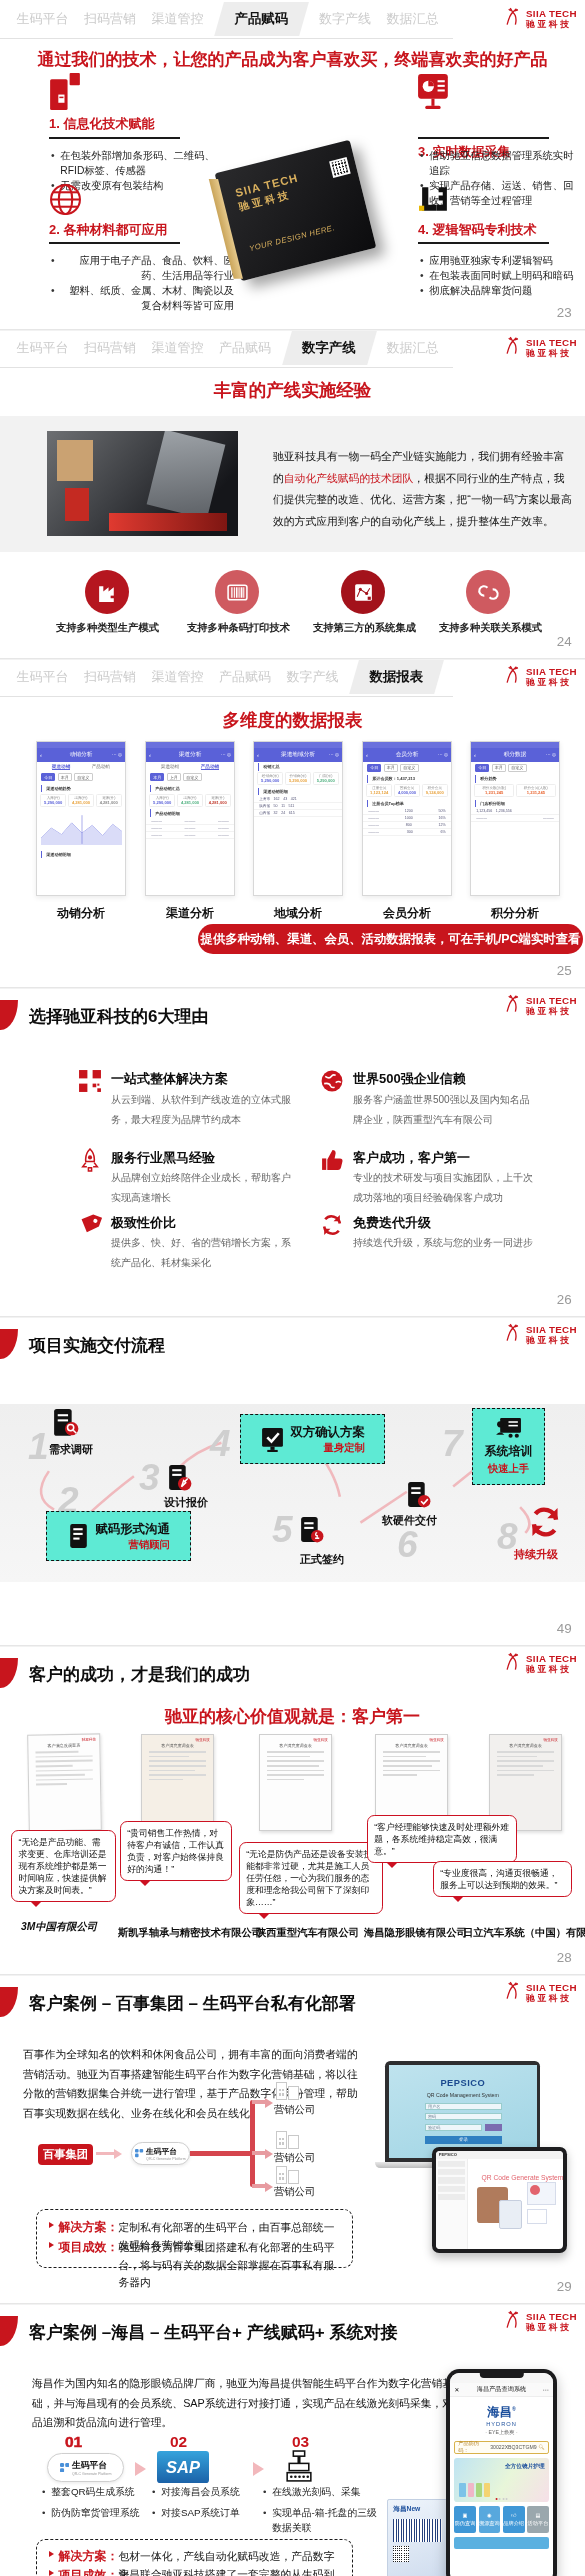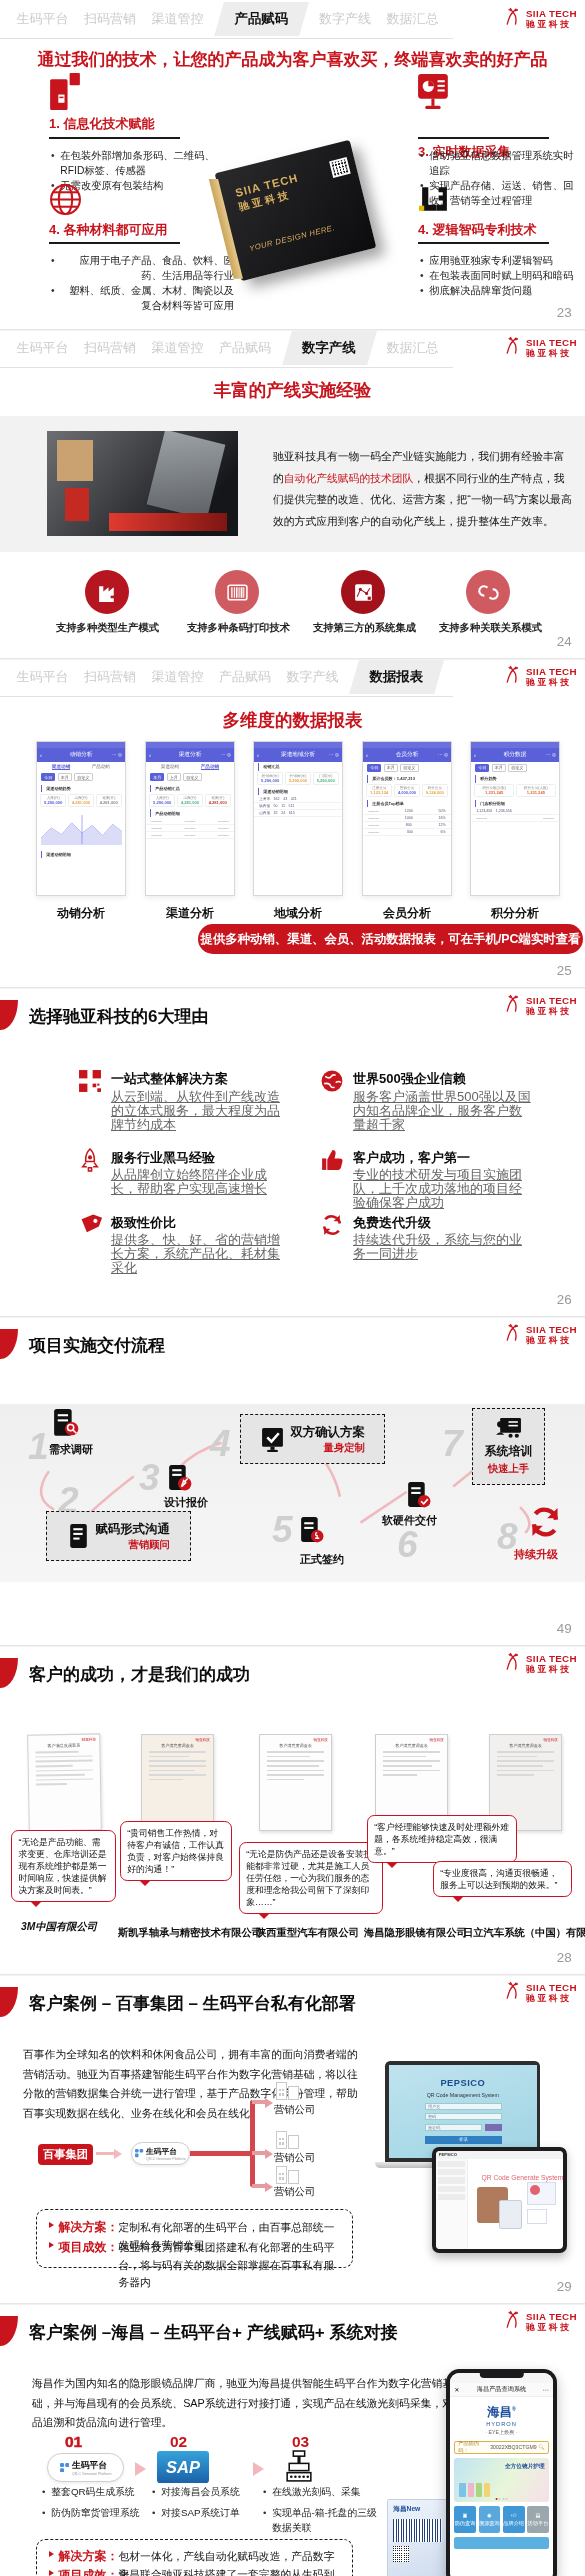--- a/index.html
+++ b/index.html
@@ -53,25 +53,25 @@
 .mp-sec{font-size:4.1px;font-weight:bold;color:#333;padding:2.1px 4.1px 1px;border-left:1.5px solid #5a61d8;margin:1.5px 0 0.5px 4.1px;line-height:1.1;}
 .mp-stats{display:flex;gap:1.5px;padding:1px 3.1px;}
 .mp-stat{flex:1;border:0.5px solid #eee;border-radius:1.5px;padding:1px;text-align:center;}
 .mp-stat .l{color:#888;font-size:3.6px;display:block;}
 .mp-stat .v{color:#5a61d8;font-size:4.1px;font-weight:bold;}
 .mp-row{font-size:3.6px;color:#557;display:flex;justify-content:space-between;padding:1px 5.2px;border-bottom:0.5px solid #f2f2f2;}
 .mp-cap{position:absolute;font-size:12px;font-weight:bold;color:#111;width:90px;text-align:center;}
 
 .r-icon{position:absolute;width:24px;height:24px;}
 .r-t{position:absolute;font-size:13px;font-weight:bold;color:#0d0d0d;}
-.r-d{position:absolute;font-size:13px;color:#666;width:181px;line-height:14px;text-decoration:underline;}
+.r-d{position:absolute;font-size:10px;color:#666;width:181px;line-height:20px;}
 
 .stepnum{position:absolute;font-size:37px;font-style:italic;color:#cfcfcf;font-weight:bold;line-height:1;}
 .steplab{position:absolute;font-size:11px;font-weight:bold;color:#111;}
-.dashbox{position:absolute;border:1.5px dashed #111;border-radius:0;background:#e5e5e5;display:flex;align-items:center;justify-content:center;gap:5.2px;font-family:Liberation Mono, monospace;}
+.dashbox{position:absolute;border:1.5px dashed #111;border-radius:0;background:#5eead4;display:flex;align-items:center;justify-content:center;gap:5.2px;font-family:Liberation Mono, monospace;}
 .redtag{color:#c8151d;font-weight:bold;}
 .parrow{position:absolute;width:0;height:0;border-left:8.2px solid #f2b8bc;border-top:5.2px solid transparent;border-bottom:5.2px solid transparent;}
 
 .bld{position:absolute;}
 .bld .b1{position:absolute;left:0;bottom:0;width:11.3px;height:17.5px;border:1px solid #c9c9c9;background:#fff;}
 .bld .b2{position:absolute;left:12.4px;bottom:0;width:10.3px;height:13.4px;border:1px solid #c9c9c9;background:#fff;}
 .bld i{position:absolute;width:2.1px;height:2.1px;background:#c9c9c9;}
 .bldlab{position:absolute;font-size:10.3px;color:#111;}
 
 .bphone{position:absolute;background:#1b1b1d;border-radius:13.4px;padding:4.1px;box-shadow:0 5.2px 12.4px rgba(0,0,0,.25);}
@@ -139,21 +139,21 @@
     <li>实现产品存储、运送、销售、回收、营销等全过程管理</li>
   </ul>
 
   <svg class="abs" style="left:49px;top:183px;" width="33" height="33" viewBox="0 0 64 64">
       <circle cx="32" cy="32" r="28" stroke="#c8151d" stroke-width="4" fill="none"></circle>
       <ellipse cx="32" cy="32" rx="13" ry="28" stroke="#c8151d" stroke-width="4" fill="none"></ellipse>
       <line x1="4" y1="32" x2="60" y2="32" stroke="#c8151d" stroke-width="4"></line>
       <line x1="8" y1="18" x2="56" y2="18" stroke="#c8151d" stroke-width="4"></line>
       <line x1="8" y1="46" x2="56" y2="46" stroke="#c8151d" stroke-width="4"></line>
     </svg>
-  <div class="numtitle" style="left:49px;top:221px;">4. 各种材料都可应用</div>
+  <div class="numtitle" style="left:49px;top:221px;">2. 各种材料都可应用</div>
   <div class="divider" style="left:49px;top:242px;width:131px;"></div>
   <ul class="blt" style="left:49px;top:253px;width:185px;text-align:right;">
     <li>应用于电子产品、食品、饮料、医药、生活用品等行业</li>
     <li>塑料、纸质、金属、木材、陶瓷以及复合材料等皆可应用</li>
   </ul>
 
   <svg class="abs" style="left:418px;top:183px;" width="33" height="33" viewBox="0 0 64 64">
       <path d="M8 8 h12 v34 h16 v12 H8 Z" fill="#111"></path>
       <path d="M40 8 h16 v46 H36 v-12 h12 v-8 h-8 v-10 h8 v-6 h-8 Z" fill="#111"></path>
       <rect x="2" y="44" width="10" height="10" fill="#e8b800"></rect>
@@ -449,21 +449,21 @@
         <rect x="37" y="28" width="4" height="4"></rect>
       </g>
     </svg>
   <div class="r-t" style="left:111px;top:83px;">一站式整体解决方案</div>
   <div class="r-d" style="left:111px;top:103px;">从云到端、从软件到产线改造的立体式服务，最大程度为品牌节约成本</div>
   <svg class="r-icon" style="left:320px;top:82px;" viewBox="0 0 46 46">
       <circle cx="23" cy="23" r="20" fill="#c8151d"></circle>
       <path d="M10 14 q8 6 12 0 q2-4 8-2 M8 28 q10-2 12 4 q2 5 8 3 M30 26 q6-4 10 0" stroke="#fff" stroke-width="3" fill="none"></path>
     </svg>
   <div class="r-t" style="left:353px;top:83px;">世界500强企业信赖</div>
-  <div class="r-d" style="left:353px;top:103px;">服务客户涵盖世界500强以及国内知名品牌企业，服务客户数量超千家</div>
+  <div class="r-d" style="left:353px;top:103px;">服务客户涵盖世界500强以及国内知名品牌企业，陕西重型汽车有限公司</div>
   <svg class="r-icon" style="left:78px;top:161px;" viewBox="0 0 46 46">
       <path d="M23 2 q10 10 8 24 l-16 0 q-2-14 8-24Z" fill="none" stroke="#c8151d" stroke-width="3"></path>
       <circle cx="23" cy="18" r="4" fill="#c8151d"></circle>
       <path d="M15 28 l-6 8 h8 M31 28 l6 8 h-8 M20 38 h6 v6 h-6Z" stroke="#c8151d" stroke-width="3" fill="none"></path>
     </svg>
   <div class="r-t" style="left:111px;top:162px;">服务行业黑马经验</div>
   <div class="r-d" style="left:111px;top:181px;">从品牌创立始终陪伴企业成长，帮助客户实现高速增长</div>
   <svg class="r-icon" style="left:320px;top:161px;" viewBox="0 0 46 46">
       <rect x="4" y="20" width="8" height="22" fill="#c8151d"></rect>
       <path d="M14 42 h20 q6 0 7-8 l2-8 q1-6-5-6 h-10 l2-10 q0-6-6-6 l-10 18 Z" fill="#c8151d"></path>
@@ -607,20 +607,21 @@
   <div class="h2t">客户的成功，才是我们的成功</div>
   <div class="logo">
     <svg width="20.6" height="23" viewBox="0 0 40 44">
         <path d="M10 34 Q15 14 21 10 M21 10 L16 2 M21 10 L28 3 M17 7 L13 4 M25 7 L31 5 M21 10 Q30 18 26 34" stroke="#c8151d" fill="none" stroke-width="2.6"></path>
       </svg>
     <div class="cnblock">
         <div class="en">SIIA TECH</div>
         <div class="cn">驰亚科技</div>
       </div>
   </div>
+  <div class="bigtitle" style="top:60px;font-size:17px;">驰亚的核心价值观就是：客户第一</div>
   <div class="doc" style="left:28px;top:89px;transform:rotate(-1deg);">
       <div class="rh">驰亚科技</div>
       <div class="ttl">客户满意度调查表</div>
       <div class="ln" style="width:70%;"></div>
       <div class="ln"></div>
       <div class="ln"></div>
       <div class="ln" style="width:60%;"></div>
       <div class="ln"></div>
       <div class="ln" style="width:80%;"></div>
       <div class="ln"></div>

